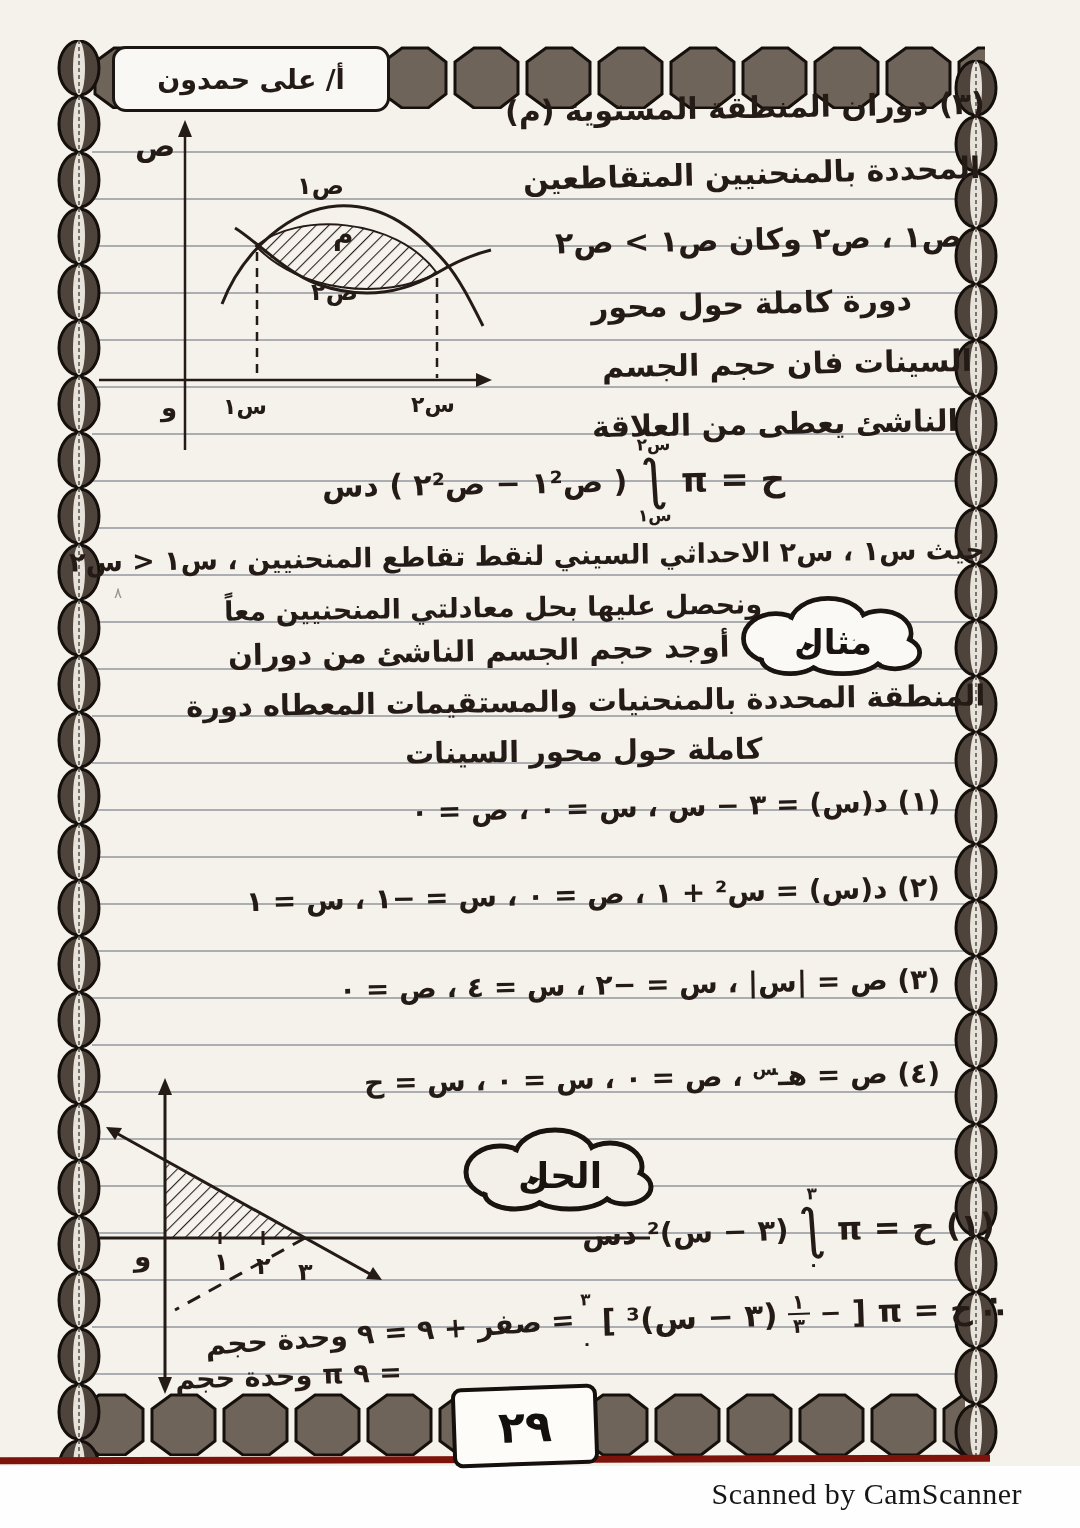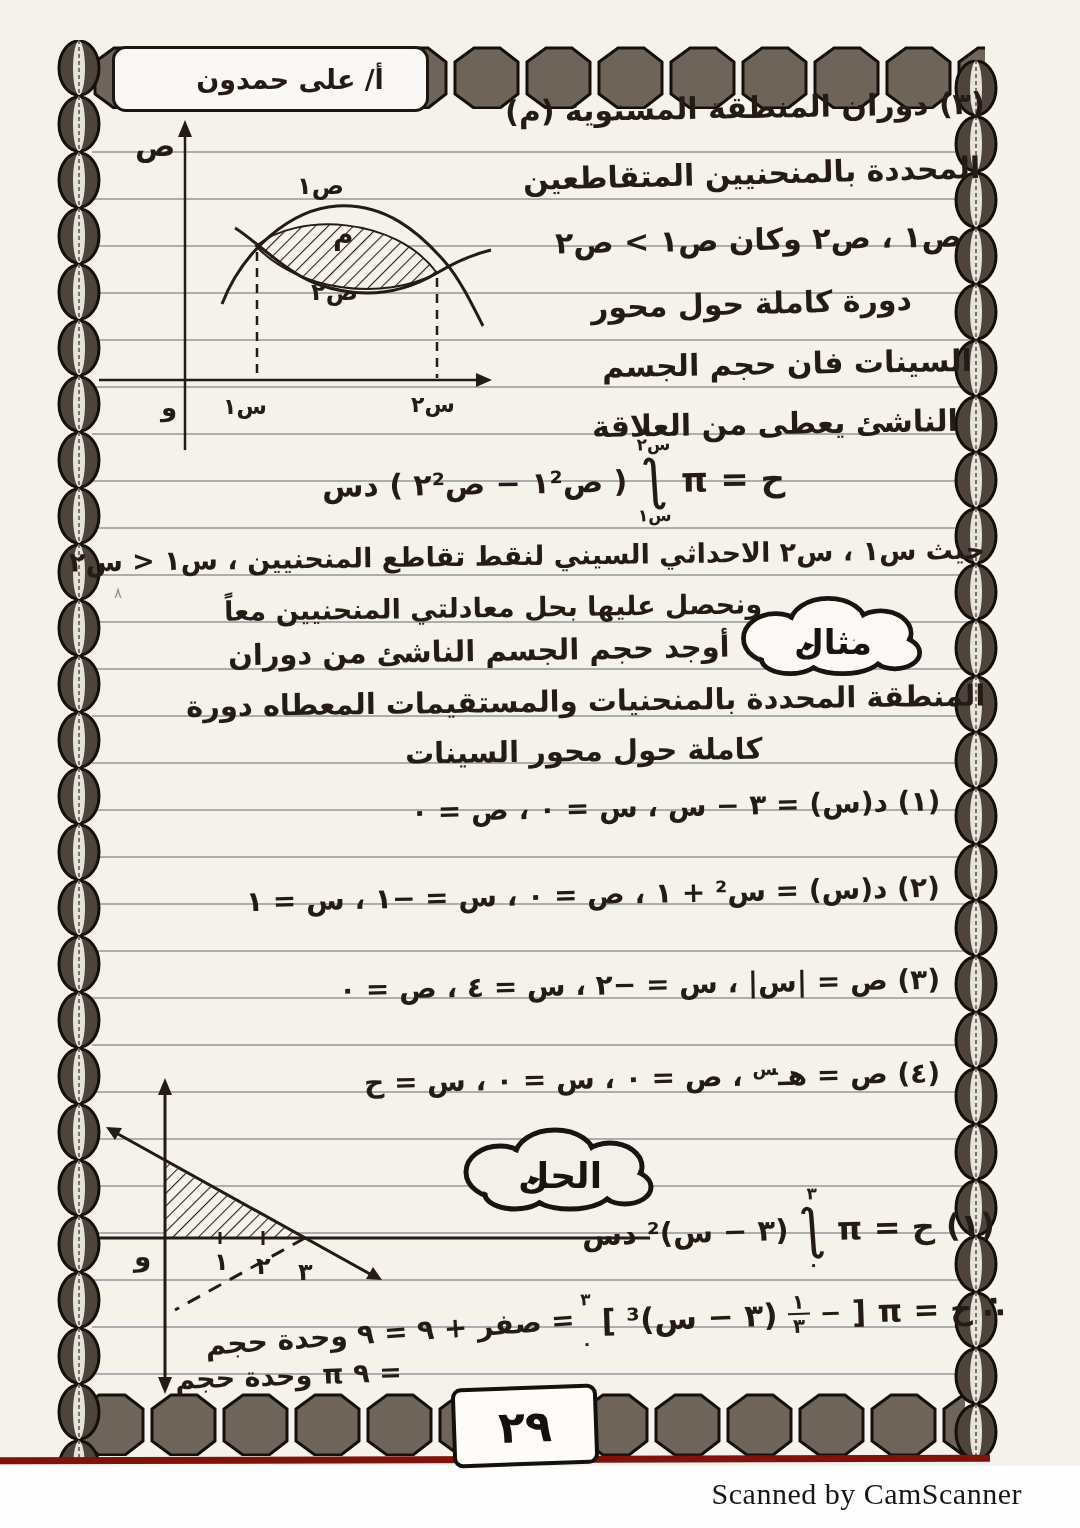--- a/index.html
+++ b/index.html
@@ -17,21 +17,21 @@
   }
   svg.decor{position:absolute;}
   .hand{
     position:absolute;color:#241b16;font-weight:600;letter-spacing:.4px;
     direction:rtl;white-space:nowrap;
   }
   .namebox{
     position:absolute;left:112px;top:46px;width:272px;height:60px;
     background:#faf8f4;border:3px solid #1c1613;border-radius:14px;
     display:flex;align-items:center;justify-content:center;
-    font-size:27px;font-weight:700;color:#241b16;direction:rtl;z-index:6;padding-left:39px;
+    font-size:27px;font-weight:700;color:#241b16;direction:rtl;z-index:6;
   }
   .cloud{position:absolute;z-index:5;}
   .cloud text{font-family:"DejaVu Sans",sans-serif;font-weight:800;fill:#1a1410;}
   .formula{display:flex;align-items:center;gap:10px;direction:rtl;}
   .int{display:inline-flex;flex-direction:column;align-items:center;line-height:1;direction:ltr;}
   .int .lim{font-size:17px;font-weight:700;}
   .int .sign{font-size:54px;font-weight:400;transform:scaleX(-1);}
   .frac{display:inline-flex;flex-direction:column;align-items:center;line-height:1.05;font-size:20px;direction:ltr;}
   .frac .den{border-top:2.5px solid #241b16;padding:1px 5px 0 5px;}
   .frac .num{padding:0 5px;}

